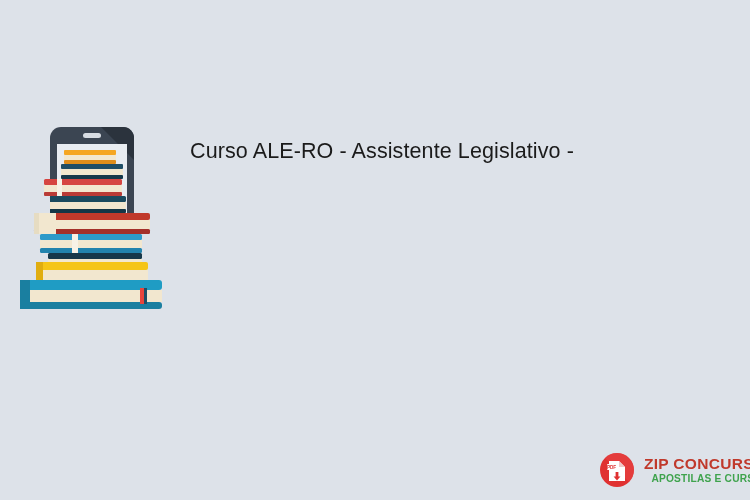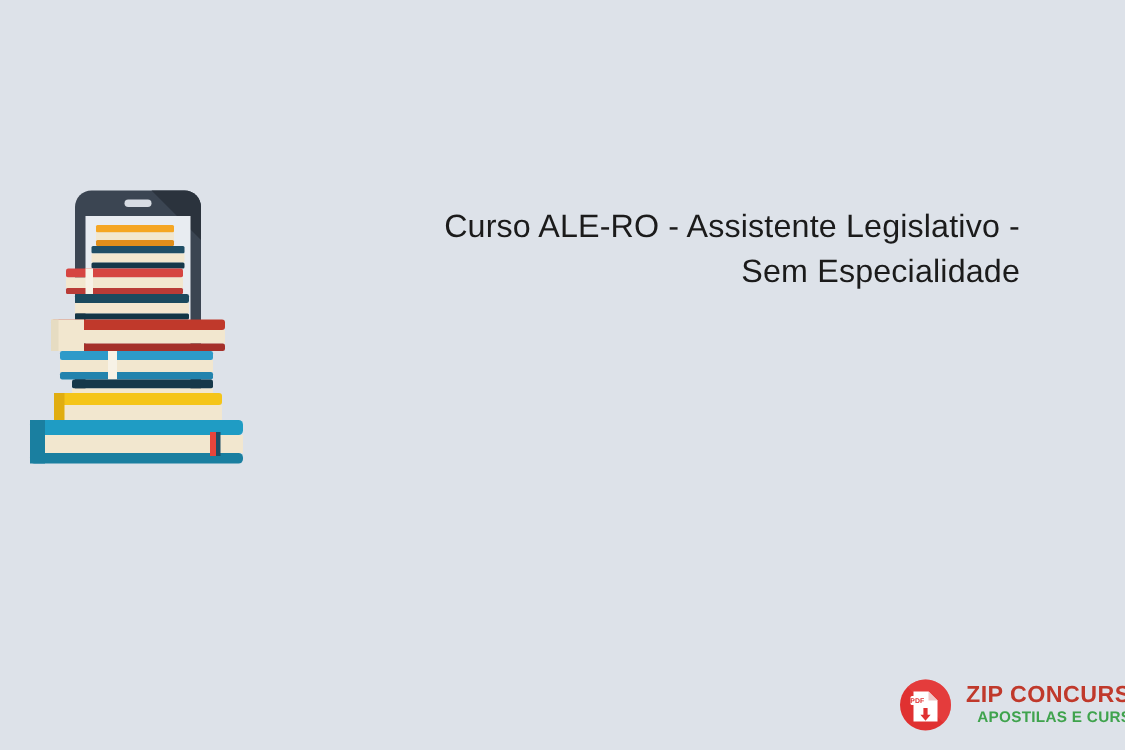--- a/index.html
+++ b/index.html
@@ -32,21 +32,21 @@
     width: 160px;
     height: 190px;
   }
 
   
   #title-block {
     position: absolute;
     left: 190px;
     top: 136px;
     width: 490px;
-    text-align: right;
+    text-align: left;
   }
   .title-line {
     font-size: 21.5px;
     line-height: 30px;
     color: #1b1b1b;
     font-weight: 400;
     letter-spacing: 0.1px;
     white-space: nowrap;
   }
 
@@ -153,21 +153,20 @@
         <rect x="8" y="180" width="142" height="7" rx="3" fill="#1a7fa0"></rect>
         <rect x="8" y="158" width="10" height="29" fill="#1a7fa0"></rect>
         <rect x="128" y="166" width="4" height="16" fill="#e8453c"></rect>
         <rect x="132" y="166" width="3" height="16" fill="#1f4e66"></rect>
       </g>
     </svg>
   </div>
 
   <div id="title-block">
     <div class="title-line">Curso ALE-RO - Assistente Legislativo -</div>
-    <div class="title-line">Sem Especialidade</div>
   </div>
 
   <div id="logo">
     <div id="logo-mark">
       <svg viewBox="0 0 40 40" xmlns="http://www.w3.org/2000/svg">
         <circle cx="20" cy="20" r="17" fill="#e03131"></circle>
         <path d="M20 3 a17 17 0 0 1 12 29 l-24 -24 A17 17 0 0 1 20 3 z" fill="#e84545" opacity="0.55"></path>
         <path d="M12 11 h10 l6 6 v14 h-16 z" fill="#ffffff"></path>
         <path d="M22 11 l6 6 h-6 z" fill="#f0c8c8"></path>
         <rect x="10" y="14" width="9" height="6" rx="1" fill="#ffffff"></rect>

